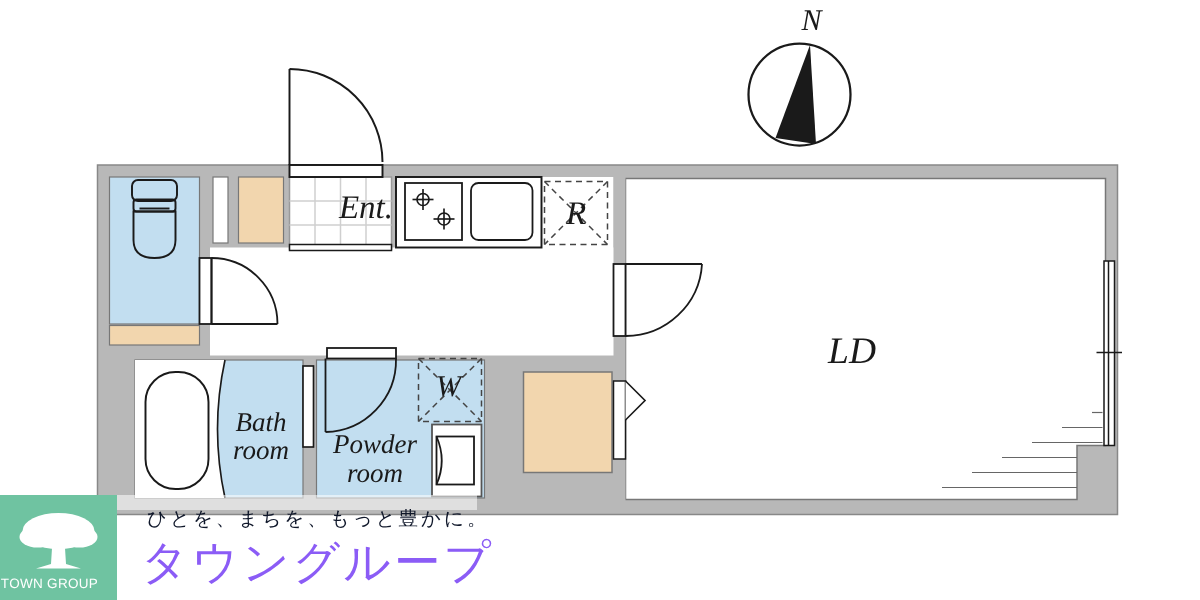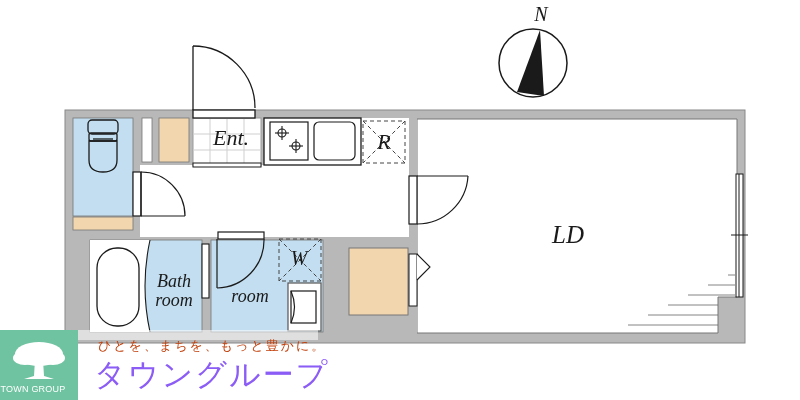--- a/index.html
+++ b/index.html
@@ -1,21 +1,21 @@
 <!DOCTYPE html>
 <html><head>
 <meta charset="utf-8">
 <style>
   html, body { margin: 0; padding: 0; background: #ffffff; }
   body { width: 800px; height: 400px; position: relative; overflow: hidden; font-family: "Liberation Serif", serif; }
   #plan { position: absolute; left: 0; top: 0; }
   .room-label { position: absolute; font-family: "Liberation Serif", serif; font-style: italic; color: #1a1a1a; text-align: center; line-height: 1.05; }
   .logo-box { position: absolute; left: 0; top: 330px; width: 78px; height: 70px; background: #6fc3a1; }
   .logo-text { position: absolute; left: 0; bottom: 6px; width: 66px; text-align: center; color: #ffffff; font-family: "Liberation Sans", sans-serif; font-size: 9px; letter-spacing: 0.2px; }
-  .tagline { position: absolute; left: 98px; top: 337px; font-family: "DejaVu Sans", sans-serif; font-size: 13px; color: #c2410c; letter-spacing: 2px; }
+  .tagline { position: absolute; left: 98px; top: 337px; font-family: "DejaVu Sans", sans-serif; font-size: 13px; color: #0f172a; letter-spacing: 2px; }
   .brand { position: absolute; left: 94px; top: 354px; font-family: "DejaVu Sans", sans-serif; font-size: 31px; color: #8b5cf6; letter-spacing: 2px; }
   .overlay { position: absolute; left: 78px; top: 330px; width: 240px; height: 10px; background: rgba(255,255,255,0.55); }
 </style>
 </head>
 <body>
 
 <svg id="plan" width="800" height="400" viewBox="0 0 800 400" xmlns="http://www.w3.org/2000/svg">
 
   <g>
     <rect x="65" y="110" width="680" height="233" fill="#b8b8b8" stroke="#888" stroke-width="1"></rect>
@@ -142,28 +142,29 @@
     <line x1="648" y1="315" x2="718" y2="315"></line>
     <line x1="628" y1="325" x2="718" y2="325"></line>
   </g>
 
   <g>
     <circle cx="533" cy="63" r="34" fill="#ffffff" stroke="#1a1a1a" stroke-width="1.5"></circle>
     <polygon points="540,30 517,92 544,96" fill="#1a1a1a"></polygon>
   </g>
 </svg>
 
-<div class="room-label" style="left:203px; top:126px; width:56px; font-size:22px;">Ent.</div>
+<div class="room-label" style="left:216px; top:126px; width:56px; font-size:22px;">Ent.</div>
 <div class="room-label" style="left:370px; top:130px; width:28px; font-size:22px;">R</div>
 <div class="room-label" style="left:540px; top:222px; width:56px; font-size:25px;">LD</div>
 <div class="room-label" style="left:146px; top:272px; width:56px; font-size:18px;">
   <div>Bath</div>
   <div>room</div>
 </div>
 <div class="room-label" style="left:212px; top:287px; width:76px; font-size:18px;">
+  <div>Powder</div>
   <div>room</div>
 </div>
 <div class="room-label" style="left:286px; top:248px; width:26px; font-size:20px;">W</div>
 <div class="room-label" style="left:531px; top:4px; width:20px; font-size:20px;">N</div>
 
 <div class="overlay"></div>
 <div class="logo-box">
   <svg width="78" height="52" viewBox="0 0 78 52" style="position:absolute; left:0; top:4px;">
     <ellipse cx="39" cy="20" rx="24" ry="12" fill="#ffffff"></ellipse>
     <ellipse cx="25" cy="24" rx="12" ry="7" fill="#ffffff"></ellipse>

